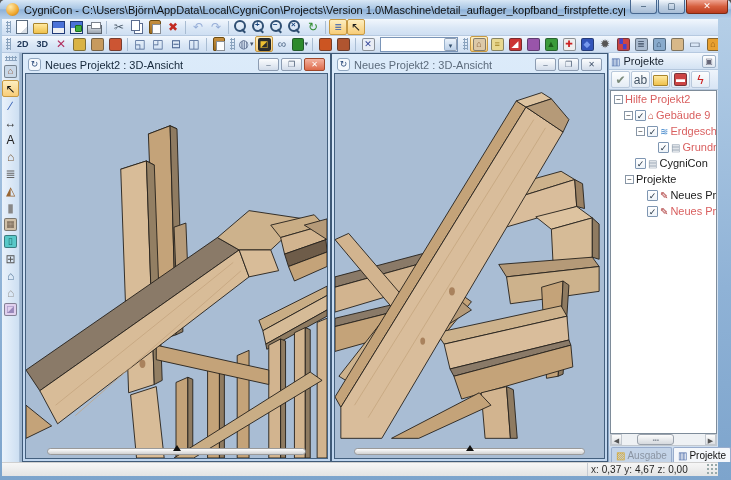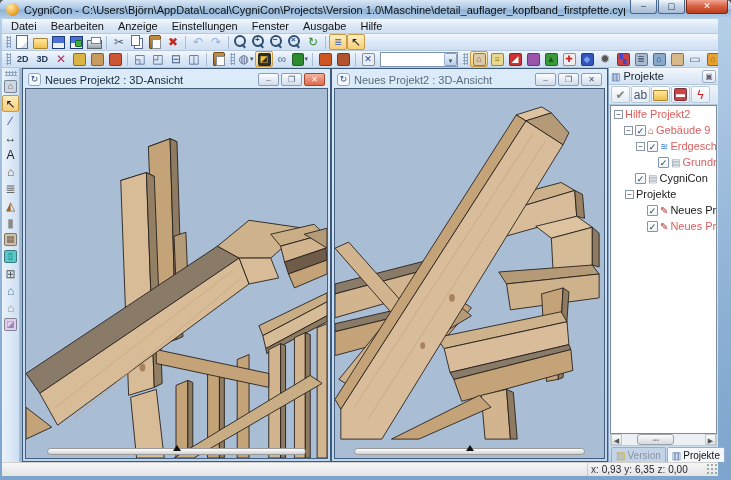--- a/index.html
+++ b/index.html
@@ -150,29 +150,20 @@
     <span class="wtitle">CygniCon - C:\Users\Björn\AppData\Local\CygniCon\Projects\Version 1.0\Maschine\detail_auflager_kopfband_firstpfette.cyp</span>
     <span class="wbtns">
       <span class="wbtn">‒</span>
       <span class="wbtn">▢</span>
       <span class="wbtn close">✕</span>
     </span>
   </div>
 
   <div class="frame-inner">
 
-    <div class="menubar">
-        <span class="mitem">Datei</span>
-        <span class="mitem">Bearbeiten</span>
-        <span class="mitem">Anzeige</span>
-        <span class="mitem">Einstellungen</span>
-        <span class="mitem">Fenster</span>
-        <span class="mitem">Ausgabe</span>
-        <span class="mitem">Hilfe</span>
-      </div>
 
     <div class="tbrow">
         <span class="grip"></span>
         <span class="tbi k-page"></span>
         <span class="tbi k-folder"></span>
         <span class="tbi k-floppy"></span>
         <span class="tbi k-floppy2"></span>
         <span class="tbi k-printer"></span>
         <span class="sep"></span>
         <span class="tbi">
@@ -564,36 +555,36 @@
         <div class="hscroll">
           <span class="harrow">◀</span>
           <span class="htrack">
             <span class="hthumb">▪▪▪</span>
           </span>
           <span class="harrow">▶</span>
         </div>
         <div class="ptabs">
           <span class="ptab inactive">
             <span class="ticon" style="color: rgb(217, 165, 32);">▨</span>
-            <span>Version</span>
+            <span>Ausgabe</span>
           </span>
           <span class="ptab active">
             <span class="ticon" style="color: rgb(74, 106, 168);">▥</span>
             <span>Projekte</span>
           </span>
         </div>
       </div>
     </div>
 
     <div class="statusbar">
       <span class="sspacer"></span>
       <span class="scoords">
         <b>x:</b>
-          <span>0,93</span>
+          <span>0,37</span>
         <b>y:</b>
-          <span>6,35</span>
+          <span>4,67</span>
         <b>z:</b>
           <span>0,00</span>
       </span>
       <span class="sgrip"></span>
     </div>
   </div>
 </div>
 
 </body></html>

